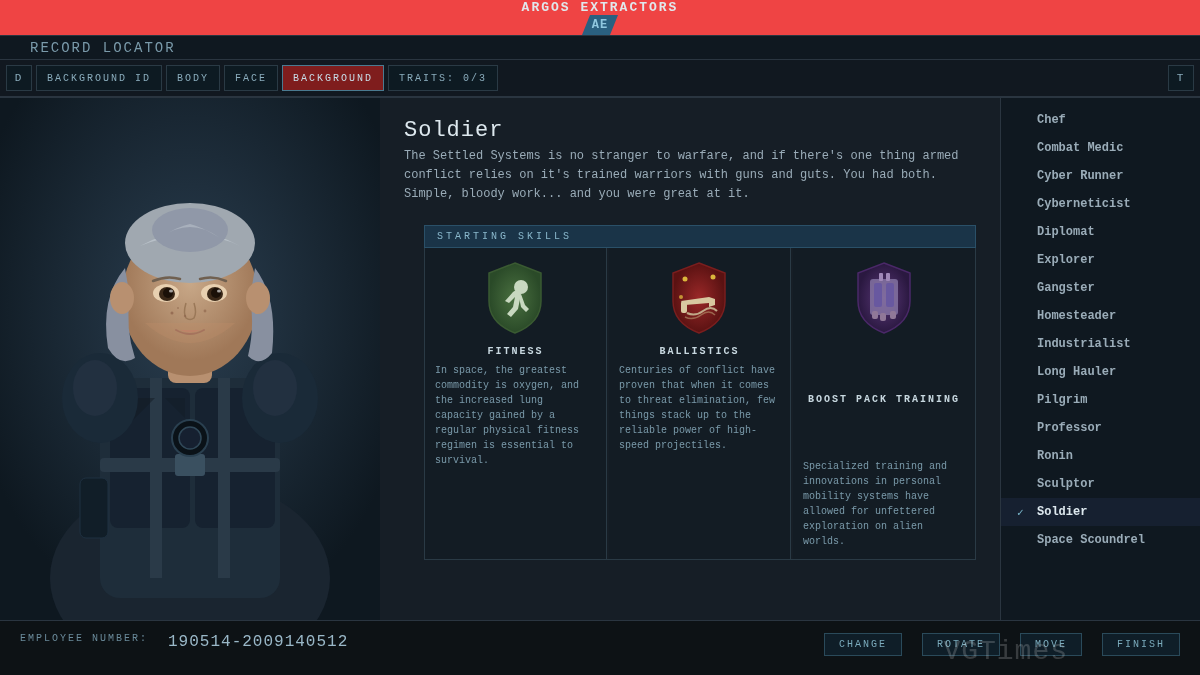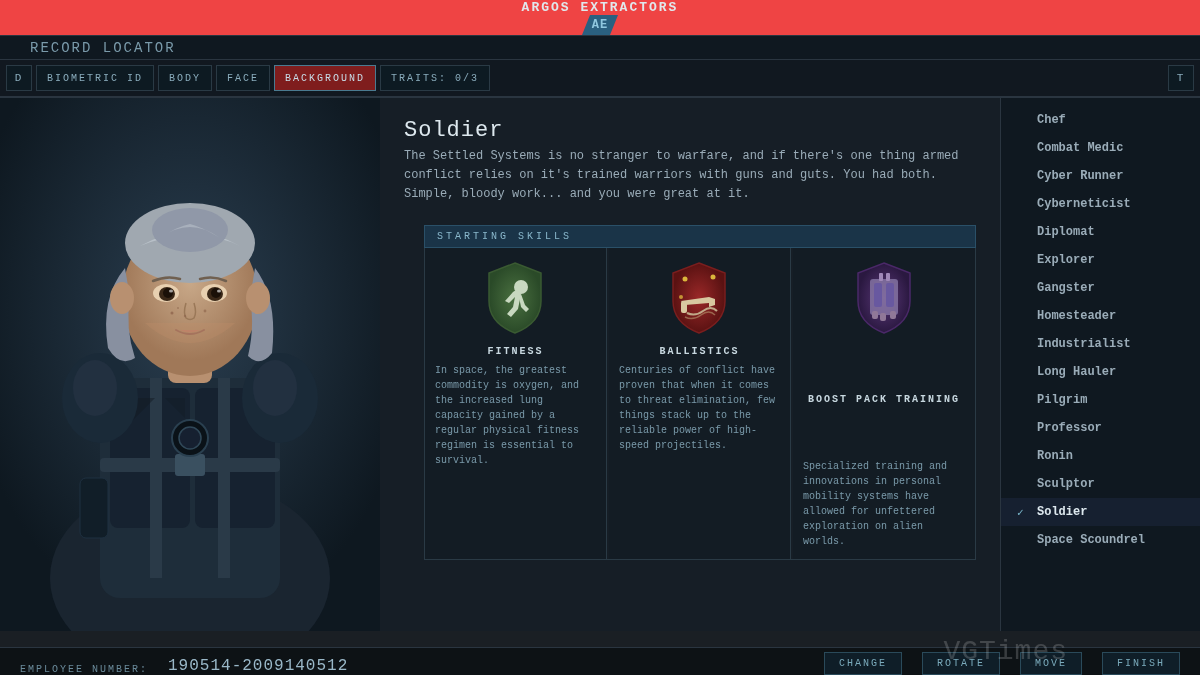--- a/index.html
+++ b/index.html
@@ -215,26 +215,26 @@
       color: #7ab8cc;
       width: 14px;
     }
 
     
     .bottom-bar {
       position: absolute;
       bottom: 0;
       left: 0;
       right: 0;
-      height: 28px;
+      height: 55px;
       background: #0d1215;
       border-top: 1px solid #2a3540;
       display: flex;
-      align-items: flex-end;
-      padding: 0 20px;
+      align-items: flex-start;
+      padding: 12px 20px;
       gap: 20px;
     }
     .emp-label {
       font-size: 10px;
       letter-spacing: 2px;
       color: #6a8a9a;
     }
     .emp-number {
       font-size: 16px;
       color: #9ab8c8;
@@ -273,21 +273,21 @@
   <span class="top-bar-title">ARGOS EXTRACTORS</span>
   <div class="ae-logo">AE</div>
 </div>
 
 <div class="record-bar">
   <span class="record-bar-label">RECORD LOCATOR</span>
 </div>
 
 <div class="nav-tabs">
   <button class="nav-tab-btn small">D</button>
-  <button class="nav-tab-btn">BIOMETRIC ID</button>
+  <button class="nav-tab-btn">BACKGROUND ID</button>
   <button class="nav-tab-btn">BODY</button>
   <button class="nav-tab-btn">FACE</button>
   <button class="nav-tab-btn active">BACKGROUND</button>
   <button class="nav-tab-btn">TRAITS: 0/3</button>
   <div class="nav-tab-spacer"></div>
   <button class="nav-tab-btn small">T</button>
 </div>
 
 <div style="display:flex; height: calc(675px - 36px - 24px - 38px - 44px); position:relative;">
 

